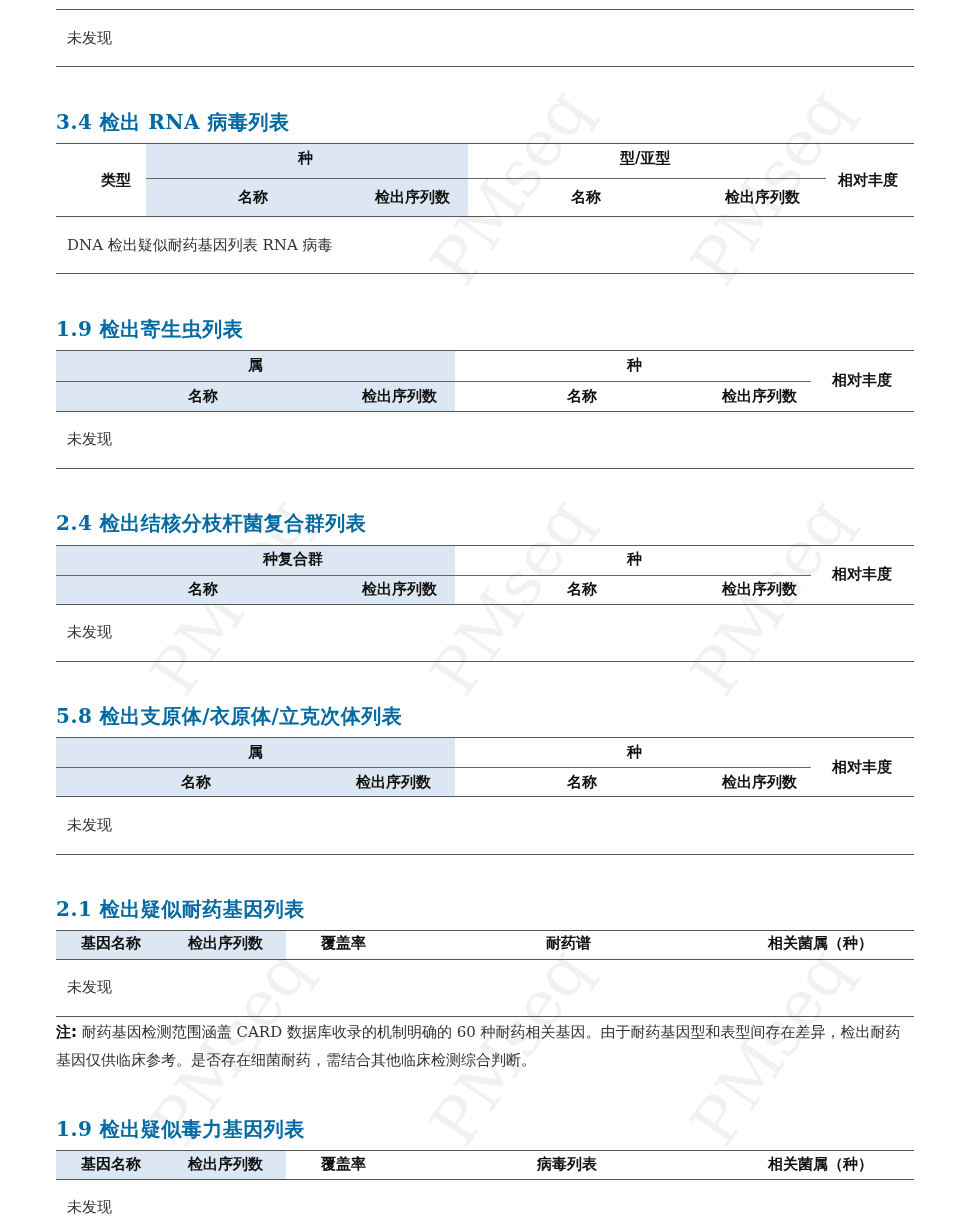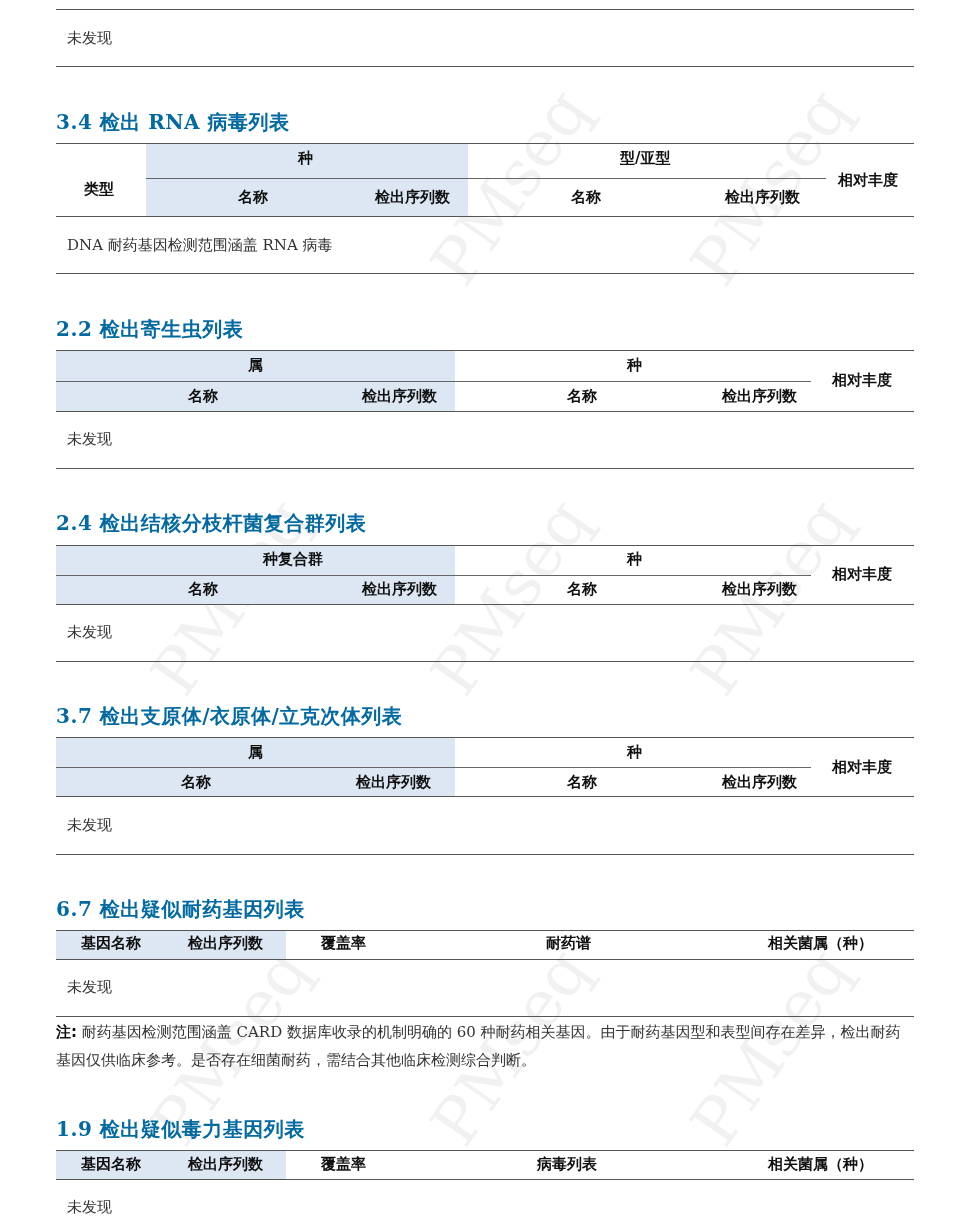--- a/index.html
+++ b/index.html
@@ -34,35 +34,35 @@
   <div class="hr" style="top:9px;"></div>
   <div class="body-text" style="top:29px;">未发现</div>
   <div class="hr" style="top:66px;"></div>
 </div>
 
 <div>
   <div class="sec-title" style="top:109px;">3.4  检出 RNA 病毒列表</div>
   <div class="hr" style="top:143px;"></div>
   <div class="shade" style="left:146px;top:144px;width:322px;height:72px;"></div>
   <div class="hr hr-thin" style="left:146px;width:680px;top:178px;"></div>
-  <div class="th" style="left:84px;top:171px;margin-top:9px;">类型</div>
+  <div class="th" style="left:101px;top:171px;">类型</div>
   <div class="th" style="left:298px;top:149px;">种</div>
   <div class="th" style="left:238px;top:188px;">名称</div>
   <div class="th" style="left:375px;top:188px;">检出序列数</div>
   <div class="th" style="left:620px;top:149px;">型/亚型</div>
   <div class="th" style="left:571px;top:188px;">名称</div>
   <div class="th" style="left:725px;top:188px;">检出序列数</div>
   <div class="th" style="left:838px;top:171px;">相对丰度</div>
   <div class="hr" style="top:216px;"></div>
-  <div class="body-text" style="top:236px;">DNA 耐药基因检测范围涵盖 RNA 病毒</div>
+  <div class="body-text" style="top:236px;">DNA 检出疑似耐药基因列表 RNA 病毒</div>
   <div class="hr" style="top:273px;"></div>
 </div>
 
 <div>
-  <div class="sec-title" style="top:316px;">2.2  检出寄生虫列表</div>
+  <div class="sec-title" style="top:316px;">1.9  检出寄生虫列表</div>
   <div class="hr" style="top:350px;"></div>
   <div class="shade" style="left:56px;top:351px;width:399px;height:60px;"></div>
   <div class="hr hr-thin" style="width:755px;top:381px;"></div>
   <div class="th" style="left:248px;top:356px;">属</div>
   <div class="th" style="left:188px;top:387px;">名称</div>
   <div class="th" style="left:362px;top:387px;">检出序列数</div>
   <div class="th" style="left:627px;top:356px;">种</div>
   <div class="th" style="left:567px;top:387px;">名称</div>
   <div class="th" style="left:722px;top:387px;">检出序列数</div>
   <div class="th" style="left:832px;top:371px;">相对丰度</div>
@@ -82,38 +82,38 @@
   <div class="th" style="left:627px;top:550px;">种</div>
   <div class="th" style="left:567px;top:580px;">名称</div>
   <div class="th" style="left:722px;top:580px;">检出序列数</div>
   <div class="th" style="left:832px;top:565px;">相对丰度</div>
   <div class="hr" style="top:604px;"></div>
   <div class="body-text" style="top:623px;">未发现</div>
   <div class="hr" style="top:661px;"></div>
 </div>
 
 <div>
-  <div class="sec-title" style="top:703px;">3.7  检出支原体/衣原体/立克次体列表</div>
+  <div class="sec-title" style="top:703px;">5.8  检出支原体/衣原体/立克次体列表</div>
   <div class="hr" style="top:737px;"></div>
   <div class="shade" style="left:56px;top:738px;width:399px;height:58px;"></div>
   <div class="hr hr-thin" style="width:755px;top:767px;"></div>
   <div class="th" style="left:248px;top:743px;">属</div>
   <div class="th" style="left:181px;top:773px;">名称</div>
   <div class="th" style="left:356px;top:773px;">检出序列数</div>
   <div class="th" style="left:627px;top:743px;">种</div>
   <div class="th" style="left:567px;top:773px;">名称</div>
   <div class="th" style="left:722px;top:773px;">检出序列数</div>
   <div class="th" style="left:832px;top:758px;">相对丰度</div>
   <div class="hr" style="top:796px;"></div>
   <div class="body-text" style="top:816px;">未发现</div>
   <div class="hr" style="top:854px;"></div>
 </div>
 
 <div>
-  <div class="sec-title" style="top:896px;">6.7  检出疑似耐药基因列表</div>
+  <div class="sec-title" style="top:896px;">2.1  检出疑似耐药基因列表</div>
   <div class="hr" style="top:930px;"></div>
   <div class="shade" style="left:56px;top:931px;width:230px;height:28px;"></div>
   <div class="th" style="left:81px;top:934px;">基因名称</div>
   <div class="th" style="left:188px;top:934px;">检出序列数</div>
   <div class="th" style="left:321px;top:934px;">覆盖率</div>
   <div class="th" style="left:546px;top:934px;">耐药谱</div>
   <div class="th" style="left:768px;top:934px;">相关菌属（种）</div>
   <div class="hr" style="top:959px;"></div>
   <div class="body-text" style="top:978px;">未发现</div>
   <div class="hr" style="top:1016px;"></div>

